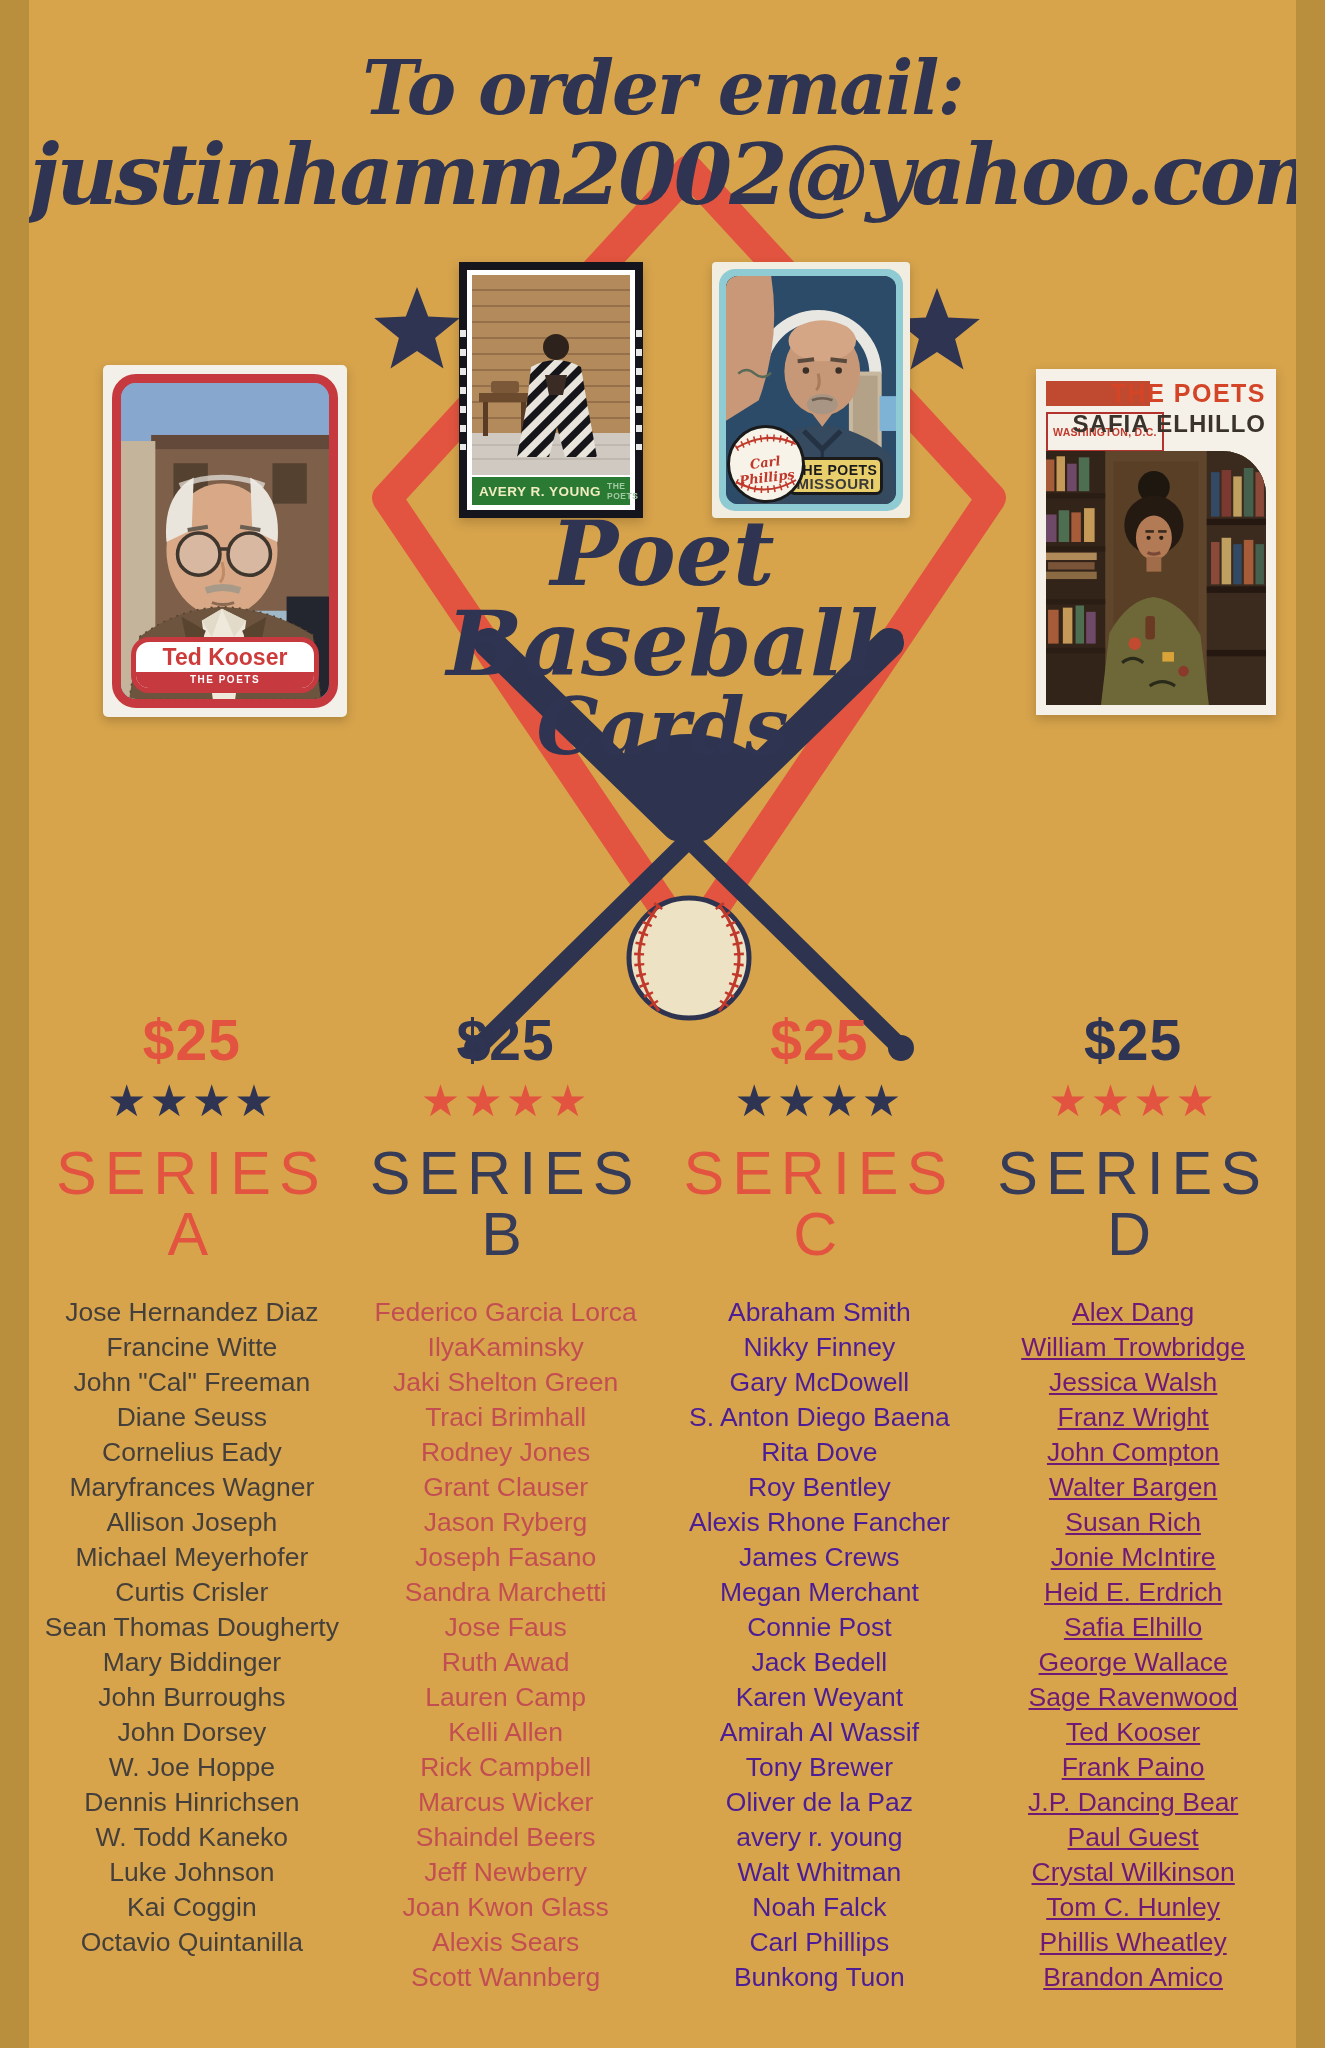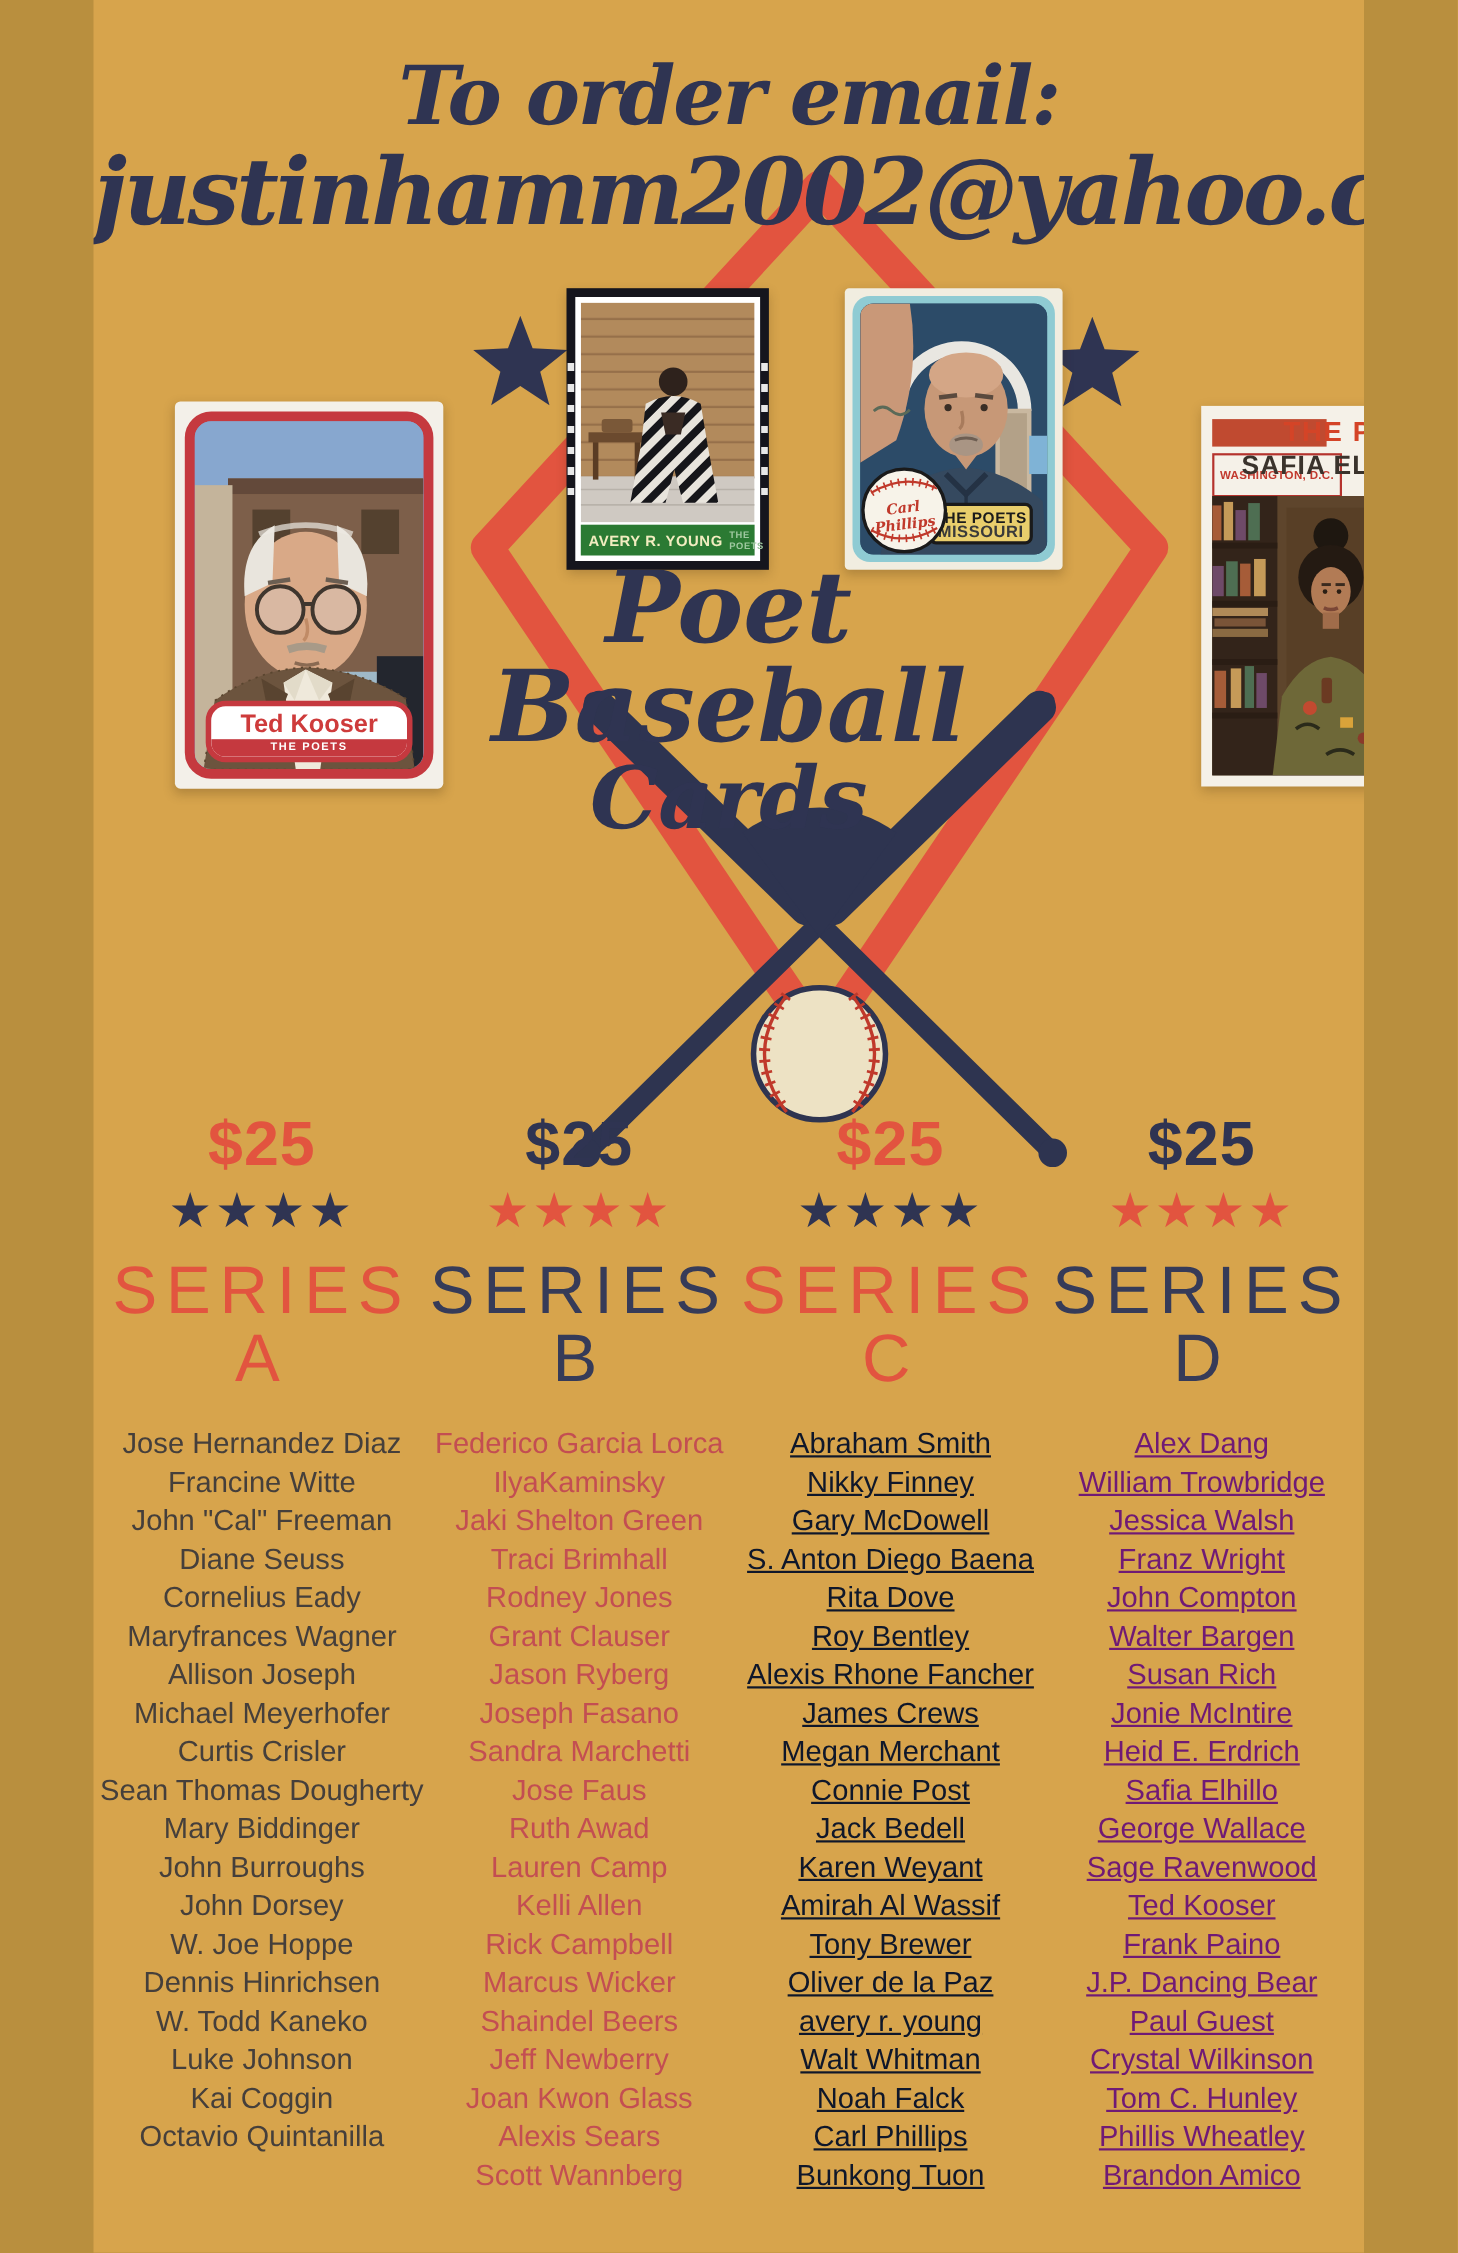--- a/index.html
+++ b/index.html
@@ -1,17 +1,17 @@
 <!DOCTYPE html>
 <html><head>
 <meta charset="utf-8">
 <style>
   html,body{margin:0;padding:0;background:#b98f3e;}
   .poster{
-    position:relative;width:1155px;height:2048px;overflow:hidden;
+    position:relative;width:1267px;height:2048px;overflow:hidden;
     background:#D7A44C;font-family:"Liberation Sans",sans-serif;
     margin:0 auto;
   }
   .field-svg{position:absolute;left:0;top:0;z-index:1;pointer-events:none;}
 
   
   .script{font-family:"DejaVu Serif",serif;font-style:italic;font-weight:bold;color:#2F3452;}
   .header{position:absolute;top:48px;left:0;width:100%;text-align:center;z-index:3;line-height:1.1;}
   .header .l1{font-size:74px;letter-spacing:-2px;}
   .header .l2{font-size:84px;letter-spacing:-3px;}
@@ -368,21 +368,21 @@
           <li>Jeff Newberry</li>
           <li>Joan Kwon Glass</li>
           <li>Alexis Sears</li>
           <li>Scott Wannberg</li>
         </ul>
       </div>
       <div class="series-col">
         <div class="price" style="color: rgb(226, 84, 63);">$25</div>
         <div class="stars" style="color: rgb(47, 52, 82);">★★★★</div>
         <h2 class="series-title" style="color: rgb(226, 84, 63);">SERIES C</h2>
-        <ul class="names" style="color: #0f172a; text-decoration: underline;">
+        <ul class="names" style="color: #4c1d95;">
           <li>Abraham Smith</li>
           <li>Nikky Finney</li>
           <li>Gary McDowell</li>
           <li>S. Anton Diego Baena</li>
           <li>Rita Dove</li>
           <li>Roy Bentley</li>
           <li>Alexis Rhone Fancher</li>
           <li>James Crews</li>
           <li>Megan Merchant</li>
           <li>Connie Post</li>

